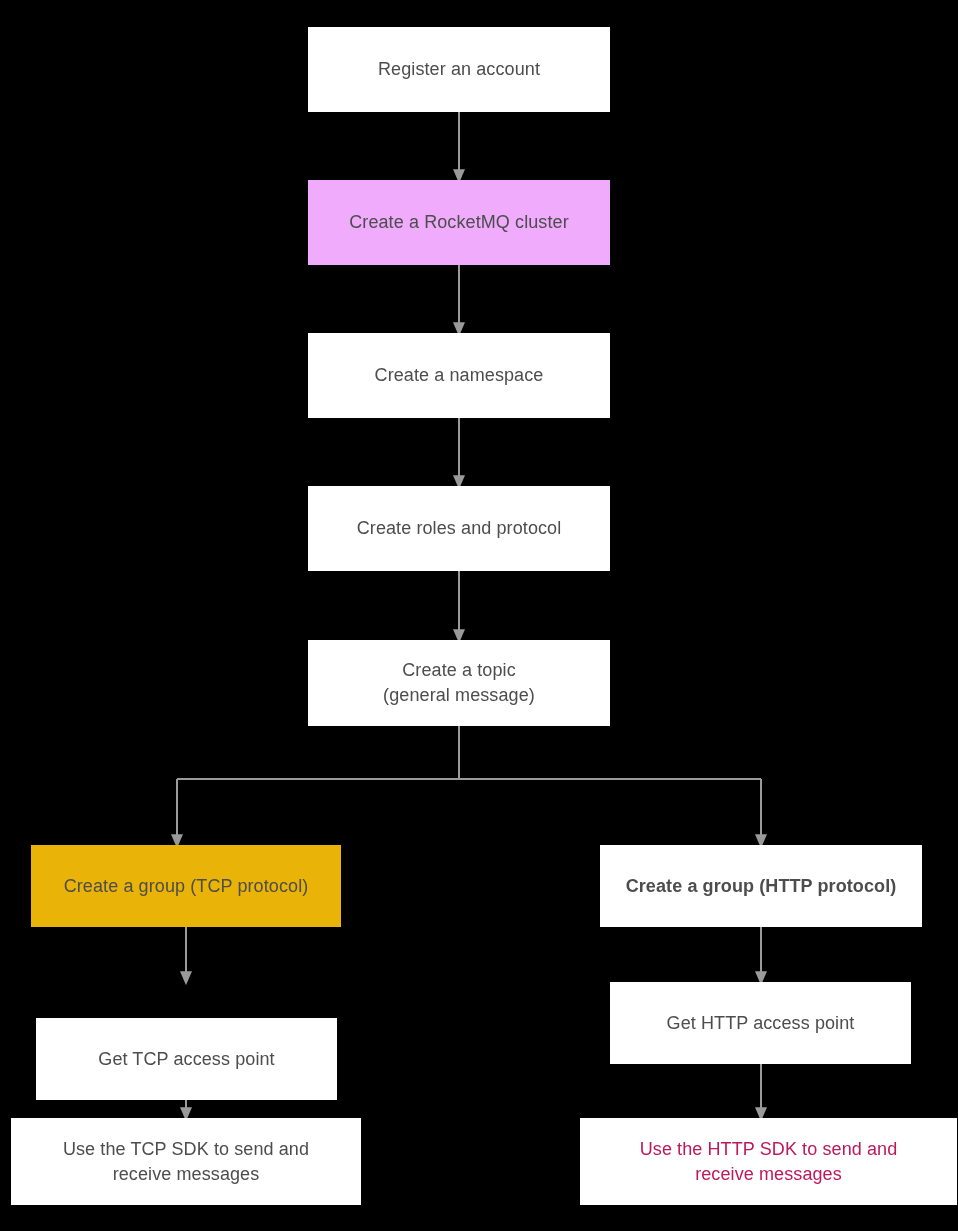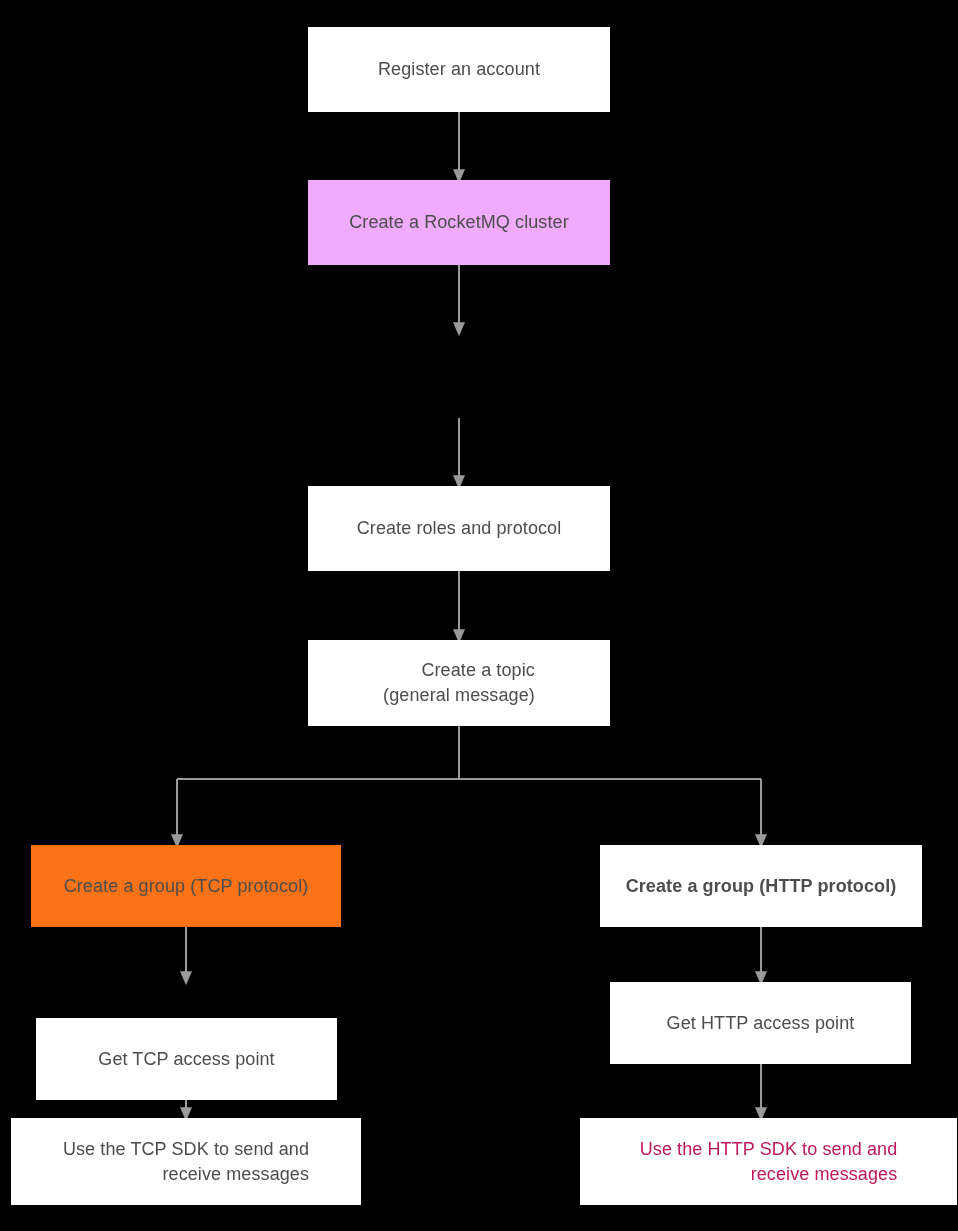--- a/index.html
+++ b/index.html
@@ -17,21 +17,21 @@
   }
   .node {
     position: absolute;
     background: #ffffff;
     color: #4d4d4d;
     font-size: 18px;
     line-height: 25px;
     display: flex;
     align-items: center;
     justify-content: center;
-    text-align: right;
+    text-align: center;
     box-sizing: border-box;
     letter-spacing: 0.1px;
   }
   .node-label {
     display: block;
     white-space: pre-line;
     padding: 0 8px;
   }
   svg.edges {
     position: absolute;
@@ -80,31 +80,34 @@
   </svg>
 
   <div class="node" style="left: 308px; top: 27px; width: 302px; height: 85px; background: rgb(255, 255, 255); color: rgb(77, 77, 77);">
     <span class="node-label">Register an account</span>
   </div>
 
   <div class="node" style="left: 308px; top: 180px; width: 302px; height: 85px; background: #f0abfc; color: rgb(77, 77, 77);">
     <span class="node-label">Create a RocketMQ cluster</span>
   </div>
 
+  <div class="node" style="left: 308px; top: 333px; width: 302px; height: 85px; background: rgb(255, 255, 255); color: rgb(77, 77, 77);">
+    <span class="node-label">Create a namespace</span>
+  </div>
 
   <div class="node" style="left: 308px; top: 486px; width: 302px; height: 85px; background: rgb(255, 255, 255); color: rgb(77, 77, 77);">
     <span class="node-label">Create roles and protocol</span>
   </div>
 
   <div class="node" style="left: 308px; top: 640px; width: 302px; height: 86px; background: rgb(255, 255, 255); color: rgb(77, 77, 77);">
     <span class="node-label">Create a topic
 (general message)</span>
   </div>
 
-  <div class="node" style="left: 31px; top: 845px; width: 310px; height: 82px; background: #f97316; color: rgb(77, 77, 77);">
+  <div class="node" style="left: 31px; top: 845px; width: 310px; height: 82px; background: #eab308; color: rgb(77, 77, 77);">
     <span class="node-label">Create a group (TCP protocol)</span>
   </div>
 
   <div class="node" style="left: 600px; top: 845px; width: 322px; height: 82px; background: rgb(255, 255, 255); color: rgb(77, 77, 77); font-weight: bold;">
     <span class="node-label">Create a group (HTTP protocol)</span>
   </div>
 
   <div class="node" style="left: 36px; top: 982px; width: 301px; height: 82px; background: rgb(255, 255, 255); color: rgb(77, 77, 77); margin-top: 36px;">
     <span class="node-label">Get TCP access point</span>
   </div>

